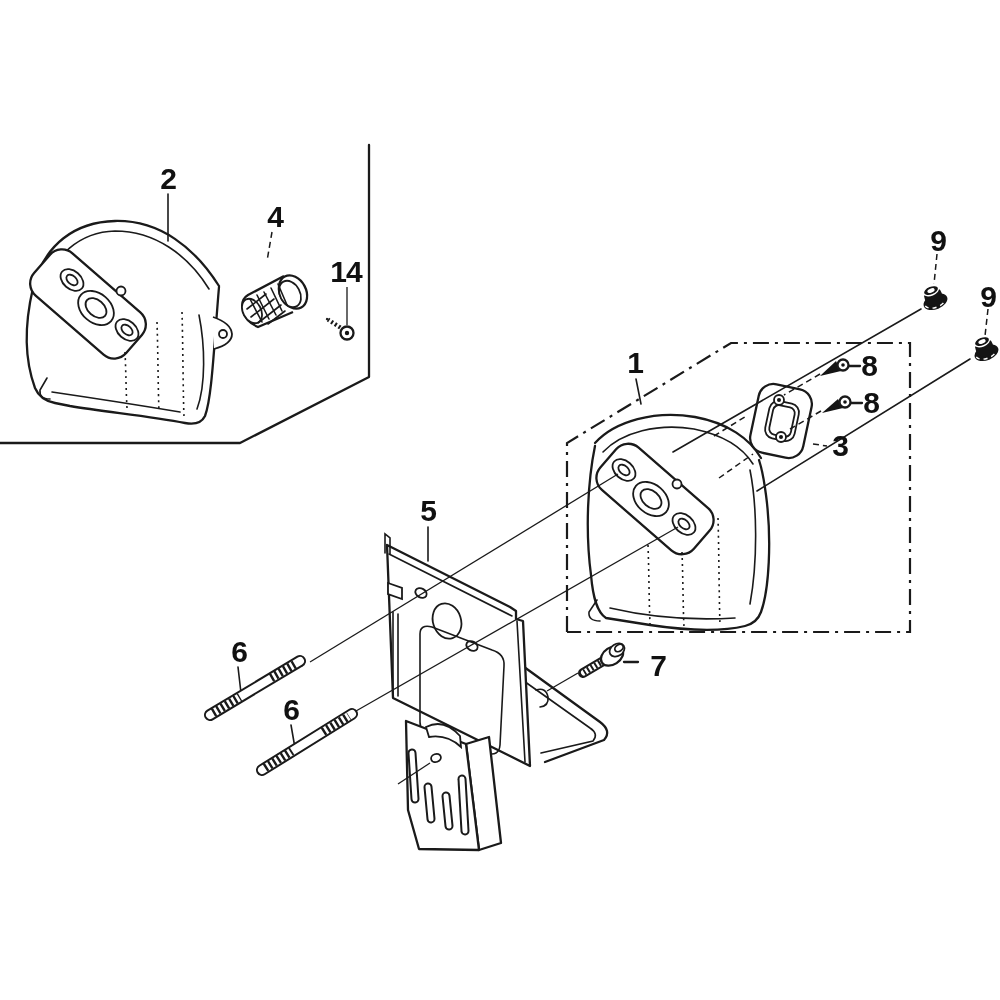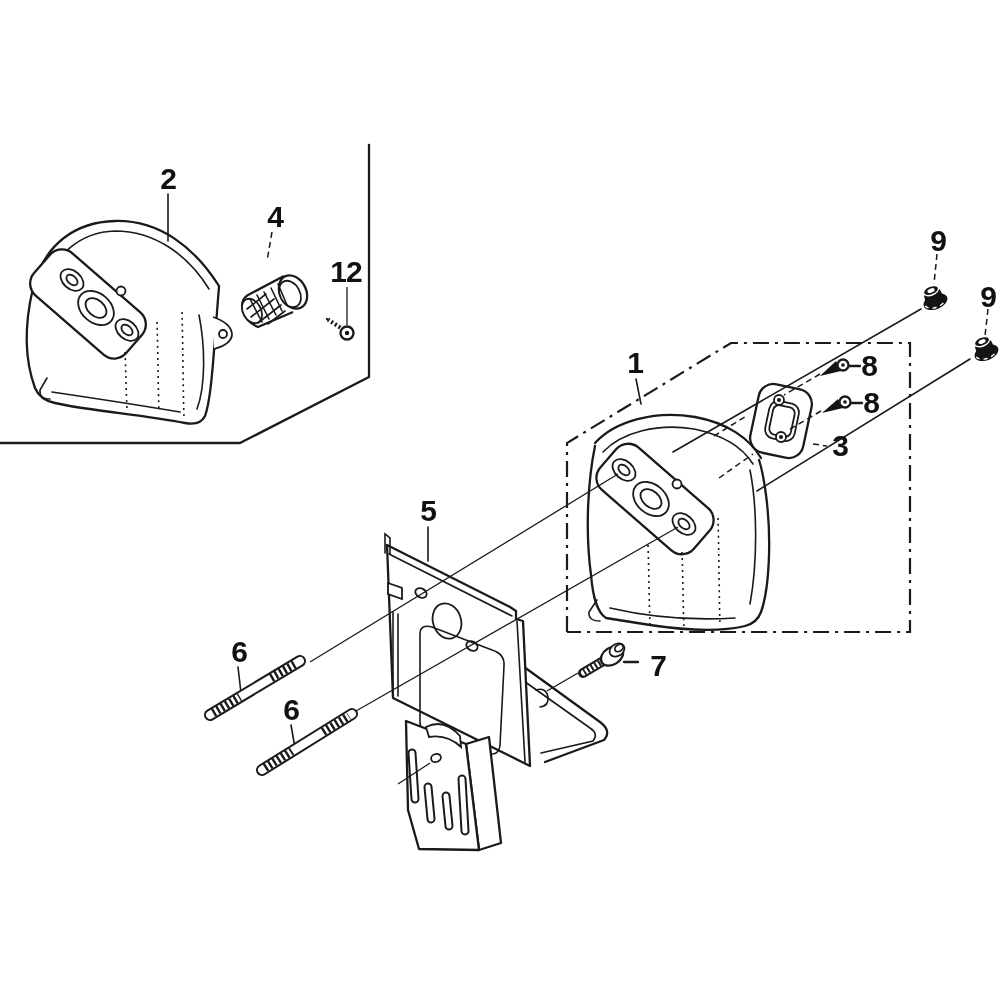--- a/index.html
+++ b/index.html
@@ -233,21 +233,21 @@
       <ellipse class="blk" cx="0" cy="-2" rx="9" ry="10"></ellipse>
       <ellipse cx="0" cy="-8" rx="8" ry="4.5" fill="#141414" stroke="#ffffff" stroke-width="1.4"></ellipse>
       <ellipse cx="0" cy="-8" rx="3.8" ry="2" fill="#ffffff"></ellipse>
       <path d="M-11,4 A11,6 0 0 0 10,6" fill="none" stroke="#ffffff" stroke-width="1.4" stroke-dasharray="4 4"></path>
     </g>
   </g>
 </svg>
 
   <div class="co" style="left:168px;top:179px">2</div>
   <div class="co" style="left:275px;top:217px">4</div>
-  <div class="co" style="left:346px;top:272px">12</div>
+  <div class="co" style="left:346px;top:272px">14</div>
   <div class="co" style="left:635px;top:363px">1</div>
   <div class="co" style="left:869px;top:366px">8</div>
   <div class="co" style="left:871px;top:403px">8</div>
   <div class="co" style="left:840px;top:446px">3</div>
   <div class="co" style="left:938px;top:241px">9</div>
   <div class="co" style="left:988px;top:297px">9</div>
   <div class="co" style="left:428px;top:511px">5</div>
   <div class="co" style="left:239px;top:652px">6</div>
   <div class="co" style="left:291px;top:710px">6</div>
   <div class="co" style="left:658px;top:666px">7</div>

